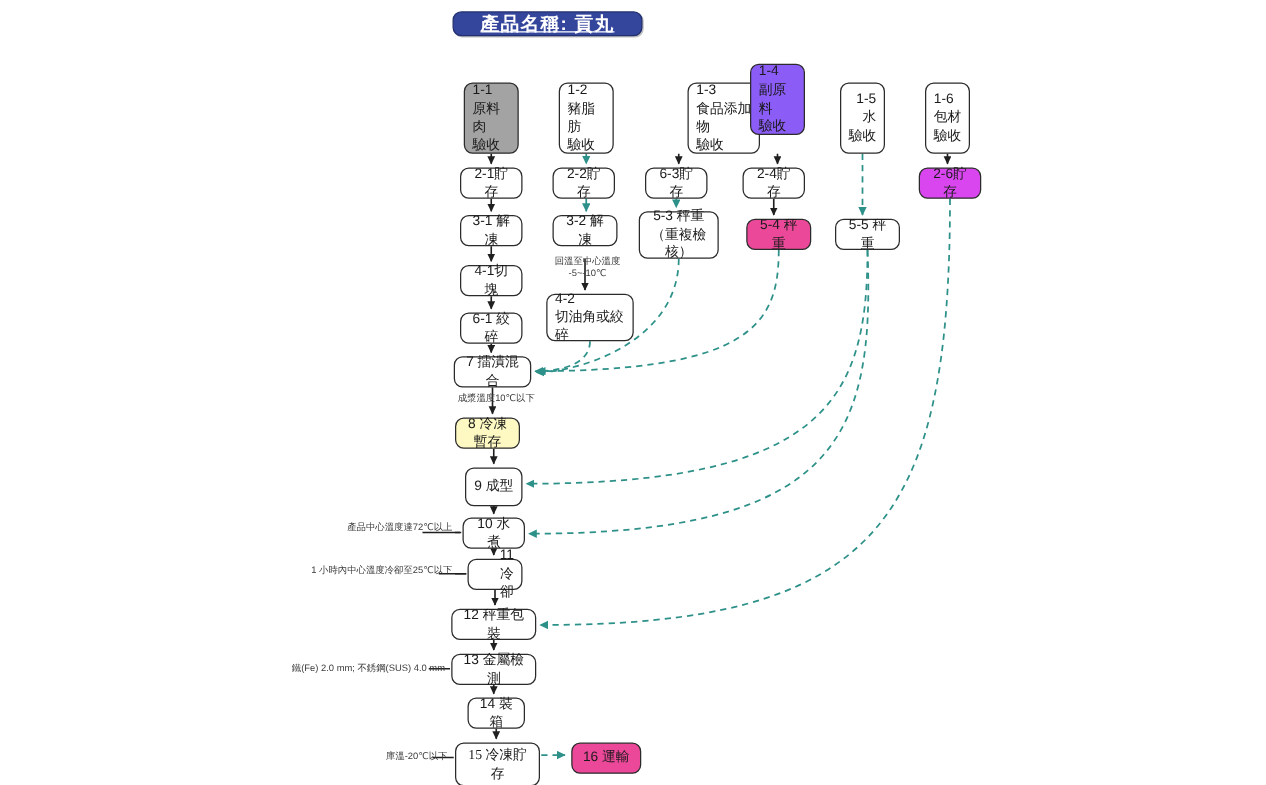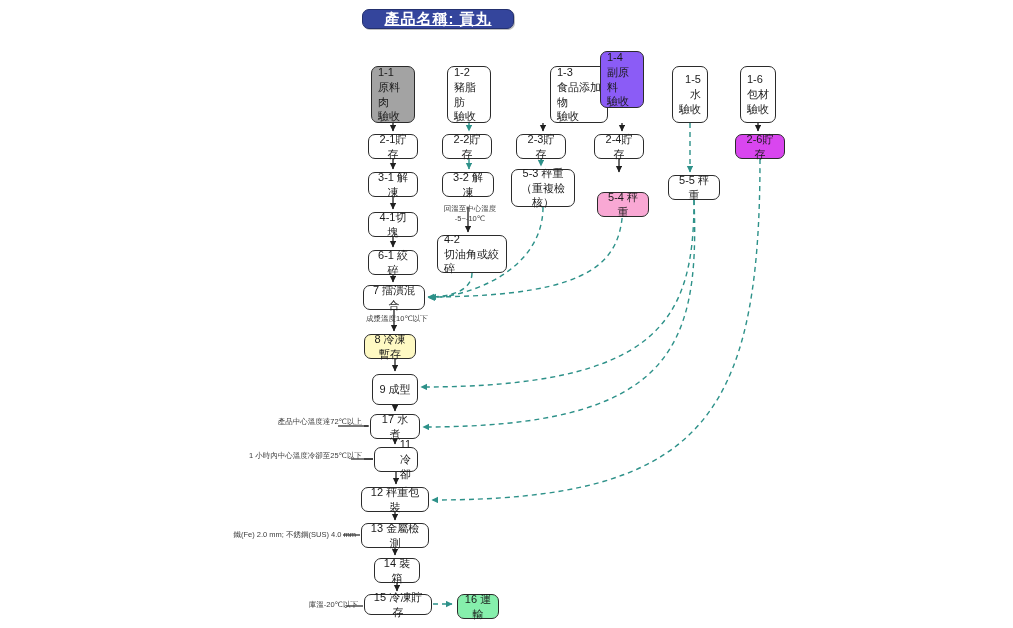--- a/index.html
+++ b/index.html
@@ -127,43 +127,43 @@
 副原料
 驗收</div>
       <div class="node left" style="left: 672px; top: 66px; width: 36px; height: 57px; border-color: rgb(43, 43, 43); background: rgb(255, 255, 255); text-align: right;">1-5
 水
 驗收</div>
       <div class="node left" style="left: 740px; top: 66px; width: 36px; height: 57px; border-color: rgb(43, 43, 43); background: rgb(255, 255, 255);">1-6
 包材
 驗收</div>
       <div class="node center" style="left: 368px; top: 134px; width: 50px; height: 25px; border-color: rgb(43, 43, 43); background: rgb(255, 255, 255);">2-1貯存</div>
       <div class="node center" style="left: 442px; top: 134px; width: 50px; height: 25px; border-color: rgb(43, 43, 43); background: rgb(255, 255, 255);">2-2貯存</div>
-      <div class="node center" style="left: 516px; top: 134px; width: 50px; height: 25px; border-color: rgb(43, 43, 43); background: rgb(255, 255, 255);">2-3貯存</div>
+      <div class="node center" style="left: 516px; top: 134px; width: 50px; height: 25px; border-color: rgb(43, 43, 43); background: rgb(255, 255, 255);">6-3貯存</div>
       <div class="node center" style="left: 594px; top: 134px; width: 50px; height: 25px; border-color: rgb(43, 43, 43); background: rgb(255, 255, 255);">2-4貯存</div>
       <div class="node center" style="left: 735px; top: 134px; width: 50px; height: 25px; border-color: rgb(43, 43, 43); background: #d946ef;">2-6貯存</div>
       <div class="node center" style="left: 368px; top: 172px; width: 50px; height: 25px; border-color: rgb(43, 43, 43); background: rgb(255, 255, 255);">3-1 解凍</div>
       <div class="node center" style="left: 442px; top: 172px; width: 52px; height: 25px; border-color: rgb(43, 43, 43); background: rgb(255, 255, 255);">3-2 解凍</div>
       <div class="node center" style="left: 511px; top: 169px; width: 64px; height: 38px; border-color: rgb(43, 43, 43); background: rgb(255, 255, 255);">5-3 秤重
 （重複檢核）</div>
-      <div class="node center" style="left: 597px; top: 192px; width: 52px; height: 25px; border-color: rgb(43, 43, 43); background: #f9a8d4;">5-4 秤重</div>
+      <div class="node center" style="left: 597px; top: 175px; width: 52px; height: 25px; border-color: rgb(43, 43, 43); background: #ec4899;">5-4 秤重</div>
       <div class="node center" style="left: 668px; top: 175px; width: 52px; height: 25px; border-color: rgb(43, 43, 43); background: rgb(255, 255, 255);">5-5 秤重</div>
       <div class="node center" style="left: 368px; top: 212px; width: 50px; height: 25px; border-color: rgb(43, 43, 43); background: rgb(255, 255, 255);">4-1切塊</div>
       <div class="node left" style="left: 437px; top: 235px; width: 70px; height: 38px; border-color: rgb(43, 43, 43); background: rgb(255, 255, 255);">4-2
 切油角或絞碎</div>
       <div class="node center" style="left: 368px; top: 250px; width: 50px; height: 25px; border-color: rgb(43, 43, 43); background: rgb(255, 255, 255);">6-1 絞碎</div>
       <div class="node center" style="left: 363px; top: 285px; width: 62px; height: 25px; border-color: rgb(43, 43, 43); background: rgb(255, 255, 255);">7 擂潰混合</div>
       <div class="node center" style="left: 364px; top: 334px; width: 52px; height: 25px; border-color: rgb(43, 43, 43); background: #fef9c3;">8 冷凍暫存</div>
       <div class="node center" style="left: 372px; top: 374px; width: 46px; height: 31px; border-color: rgb(43, 43, 43); background: rgb(255, 255, 255);">9 成型</div>
-      <div class="node center" style="left: 370px; top: 414px; width: 50px; height: 25px; border-color: rgb(43, 43, 43); background: rgb(255, 255, 255);">17 水煮</div>
+      <div class="node center" style="left: 370px; top: 414px; width: 50px; height: 25px; border-color: rgb(43, 43, 43); background: rgb(255, 255, 255);">10 水煮</div>
       <div class="node center" style="left: 374px; top: 447px; width: 44px; height: 25px; border-color: rgb(43, 43, 43); background: rgb(255, 255, 255); padding-left: 25px;">11 冷卻</div>
       <div class="node center" style="left: 361px; top: 487px; width: 68px; height: 25px; border-color: rgb(43, 43, 43); background: rgb(255, 255, 255);">12 秤重包裝</div>
       <div class="node center" style="left: 361px; top: 523px; width: 68px; height: 25px; border-color: rgb(43, 43, 43); background: rgb(255, 255, 255);">13 金屬檢測</div>
       <div class="node center" style="left: 374px; top: 558px; width: 46px; height: 25px; border-color: rgb(43, 43, 43); background: rgb(255, 255, 255);">14 裝箱</div>
-      <div class="node center" style="left: 364px; top: 594px; width: 68px; height: 21px; border-color: rgb(43, 43, 43); background: rgb(255, 255, 255);">15 冷凍貯存</div>
-      <div class="node center" style="left: 457px; top: 594px; width: 42px; height: 25px; border-color: rgb(43, 43, 43); background: #86efac;">16 運輸</div>
+      <div class="node center" style="left: 364px; top: 594px; width: 68px; height: 35px; border-color: rgb(43, 43, 43); background: rgb(255, 255, 255); font-family: Liberation Serif, serif;">15 冷凍貯存</div>
+      <div class="node center" style="left: 457px; top: 594px; width: 56px; height: 25px; border-color: rgb(43, 43, 43); background: #ec4899;">16 運輸</div>
     </div>
   <div id="notes-layer">
       <div class="note" style="left: 435px; top: 204px; width: 70px; color: rgb(59, 59, 59);">回溫至中心溫度
 -5~-10℃</div>
       <div class="note" style="left: 358px; top: 314px; width: 78px; color: rgb(59, 59, 59);">成漿溫度10℃以下</div>
       <div class="note right" style="left: 276px; top: 417px; width: 86px; color: rgb(59, 59, 59);">產品中心溫度達72℃以上</div>
       <div class="note right" style="left: 248px; top: 451px; width: 114px; color: rgb(59, 59, 59);">1 小時內中心溫度冷卻至25℃以下</div>
       <div class="note right" style="left: 228px; top: 530px; width: 128px; color: rgb(59, 59, 59);">鐵(Fe) 2.0 mm;  不銹鋼(SUS) 4.0 mm</div>
       <div class="note right" style="left: 296px; top: 600px; width: 62px; color: rgb(59, 59, 59);">庫溫-20℃以下</div>
     </div>

